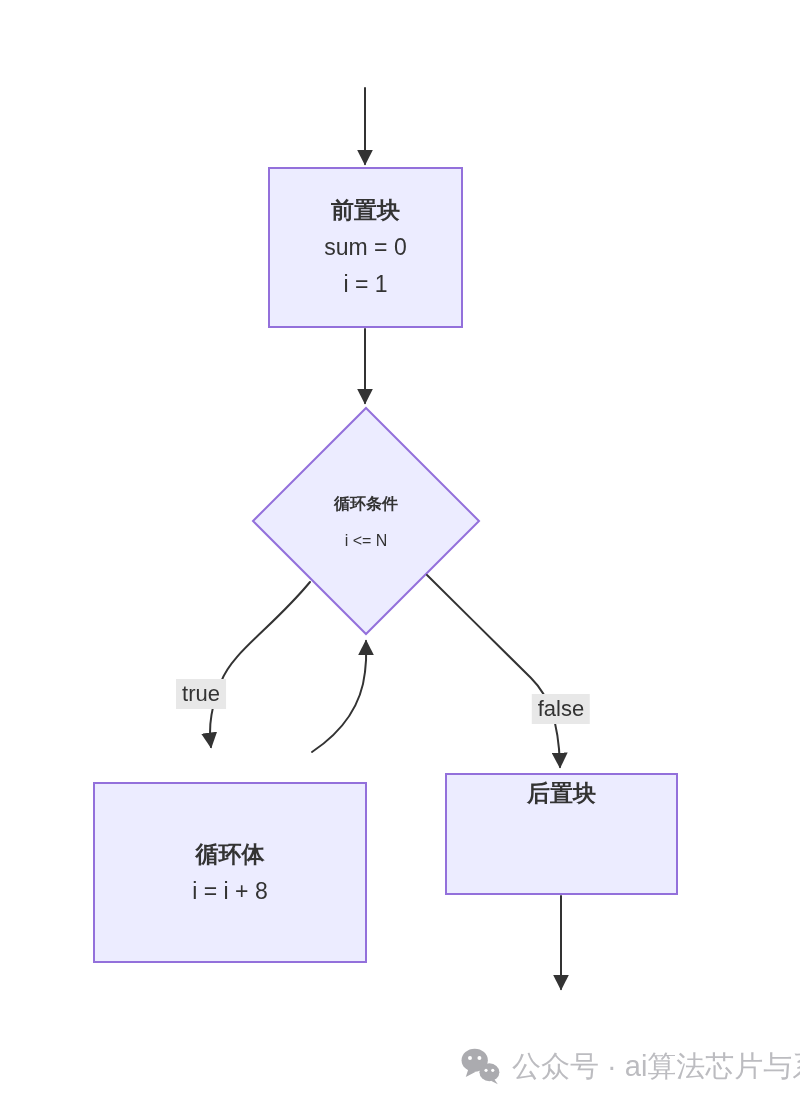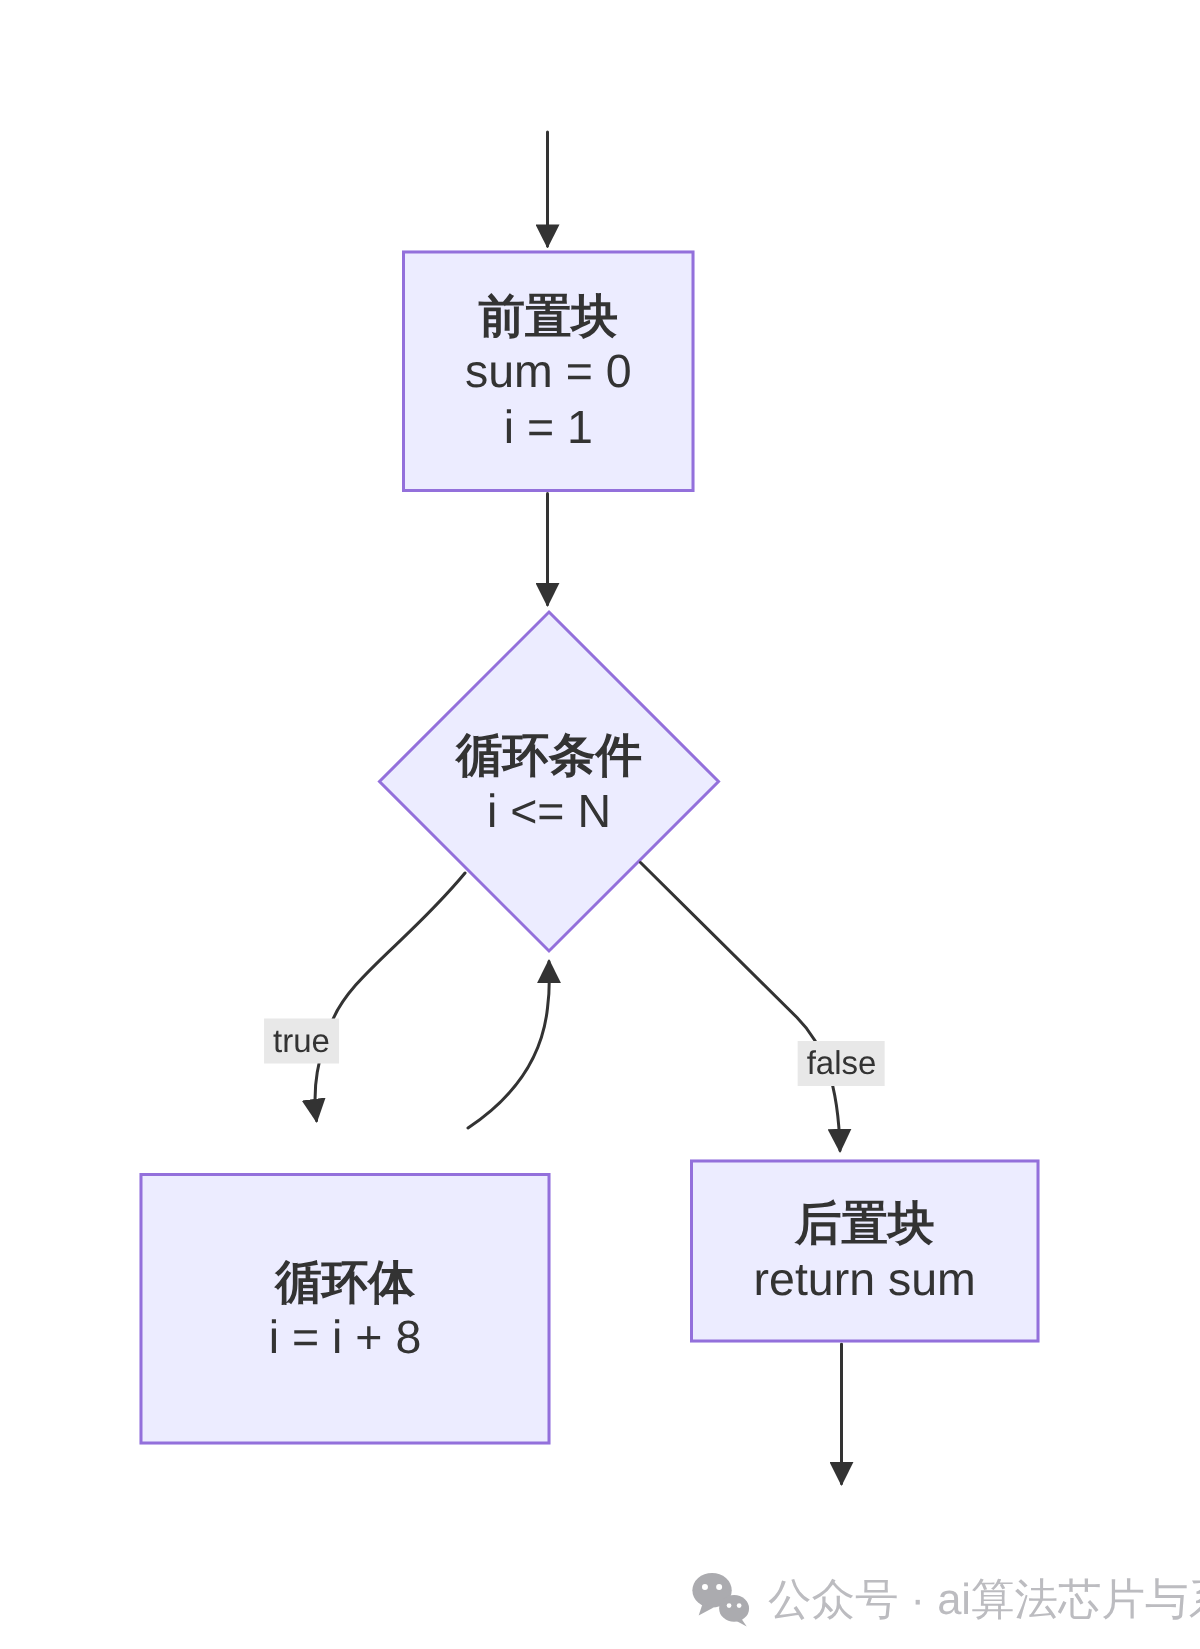--- a/index.html
+++ b/index.html
@@ -14,27 +14,27 @@
   .canvas{
     position:relative;width:800px;height:1099px;background:#ffffff;overflow:hidden;
     font-family:"Liberation Sans","DejaVu Sans",sans-serif;color:var(--text);
   }
   .edges{position:absolute;left:0;top:0;width:800px;height:1099px;}
   .edge-path{fill:none;stroke:var(--edge);stroke-width:2px;stroke-linecap:round;}
   .diamond-shape{fill:var(--node-fill);stroke:var(--node-border);stroke-width:2px;}
   .node{
     position:absolute;display:flex;flex-direction:column;align-items:center;justify-content:center;
     background:var(--node-fill);border:2px solid var(--node-border);box-sizing:border-box;
-    font-size:31px;line-height:37px;text-align:center;
+    font-size:23px;line-height:37px;text-align:center;
   }
   .node.circle{border-radius:50%;font-size:24px;}
   .node-title{font-weight:700;}
   .diamond-text{
     position:absolute;display:flex;flex-direction:column;align-items:center;justify-content:center;
-    background:transparent;border:none;font-size:31px;line-height:37px;text-align:center;
+    background:transparent;border:none;font-size:16px;line-height:37px;text-align:center;
   }
   .edge-label{
     position:absolute;transform:translate(-50%,-50%);
     background:var(--label-bg);color:var(--text);
     font-size:22px;line-height:26px;padding:2px 6px;white-space:nowrap;
   }
   .watermark{
     position:absolute;left:460px;top:1046px;display:flex;align-items:center;gap:10px;
     color:var(--watermark);font-size:29px;white-space:nowrap;
   }
@@ -85,23 +85,22 @@
 
   <div class="edge-label" style="left:561px;top:694px;margin-top:15px;">
     <span>false</span>
   </div>
 
   <div class="node" style="left:93px;top:782px;width:274px;height:181px;">
     <span class="node-title">循环体</span>
     <span>i = i + 8</span>
   </div>
 
-  <div class="node" style="left:460px;top:773px;width:233px;height:122px;">
+  <div class="node" style="left:445px;top:773px;width:233px;height:122px;justify-content:space-between;">
     <span class="node-title">后置块</span>
-    <span>return sum</span>
   </div>
 
 
   <div class="watermark">
     <svg class="wechat-icon" viewBox="0 0 40 40" aria-hidden="true">
       <g fill="#ababaf">
         <ellipse cx="14" cy="13.5" rx="12.5" ry="11"></ellipse>
         <polygon points="8,22 5.5,29.5 15,24.5"></polygon>
         <ellipse cx="28" cy="25" rx="9.5" ry="8.5"></ellipse>
         <polygon points="32.5,31.5 36,36.5 29.5,33"></polygon>

